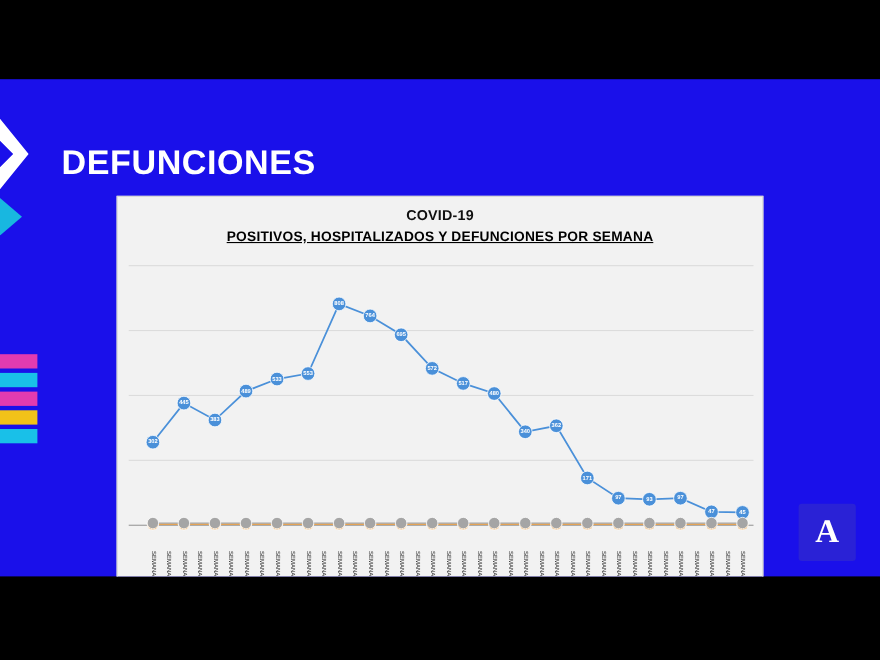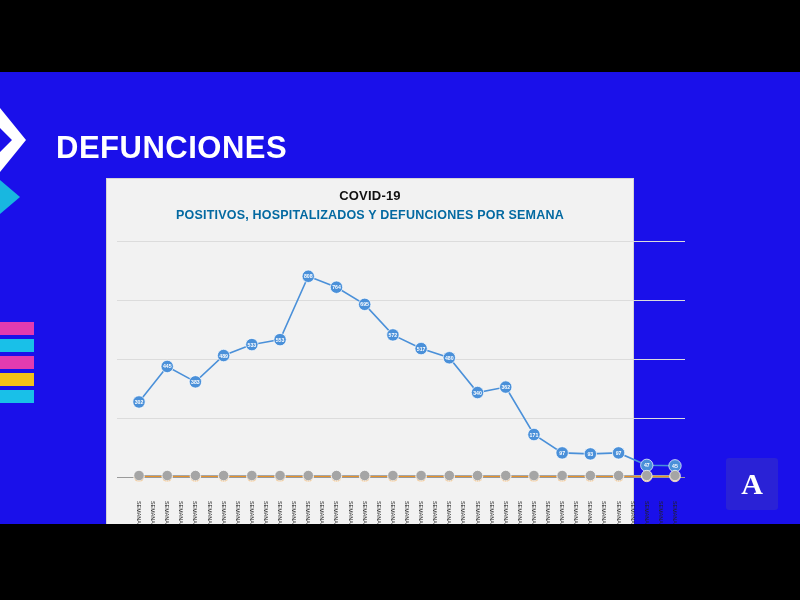--- a/index.html
+++ b/index.html
@@ -26,30 +26,30 @@
   .deco-bars div { height:13px; margin-bottom:4px; width:34px; }
 
   .title {
     position:absolute; left:56px; top:58px;
     color:#ffffff; font-size:31px; font-weight:bold; letter-spacing:0.5px;
     font-family:"Liberation Sans", sans-serif;
   }
 
   
   .card {
-    position:absolute; left:106px; top:106px; width:528px; height:384px;
+    position:absolute; left:106px; top:106px; width:588px; height:384px;
     background:#f2f2f2; border:1px solid #d5d5d5;
   }
   .card-title {
     text-align:center; color:#111; font-weight:bold; font-size:13px;
     margin-top:9px; letter-spacing:.2px;
   }
   .card-sub {
-    text-align:center; color:#0369a1; font-weight:bold; font-size:12.5px;
-    margin-top:5px; letter-spacing:.2px;
+    text-align:center; color:#000000; font-weight:bold; font-size:12.5px;
+    margin-top:5px; letter-spacing:.2px;text-decoration:underline;
   }
 
   .plot {
     position:absolute; left:10px; top:56px; width:568px; height:268px;
   }
   .gridline {
     position:absolute; left:0; width:100%; height:1px; background:#dcdcdc;
   }
   .axisline {
     position:absolute; left:0; width:100%; height:1px; background:#9a9a9a;

